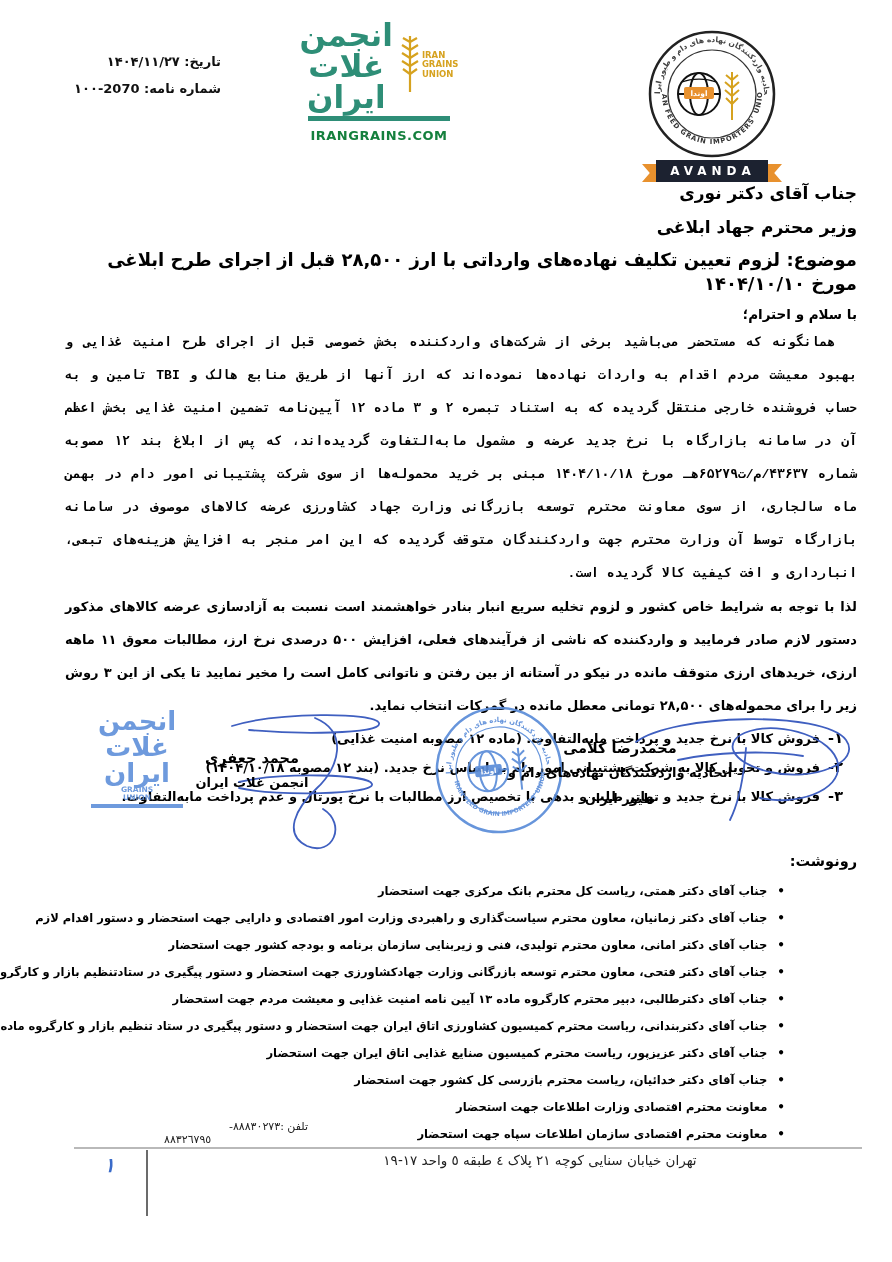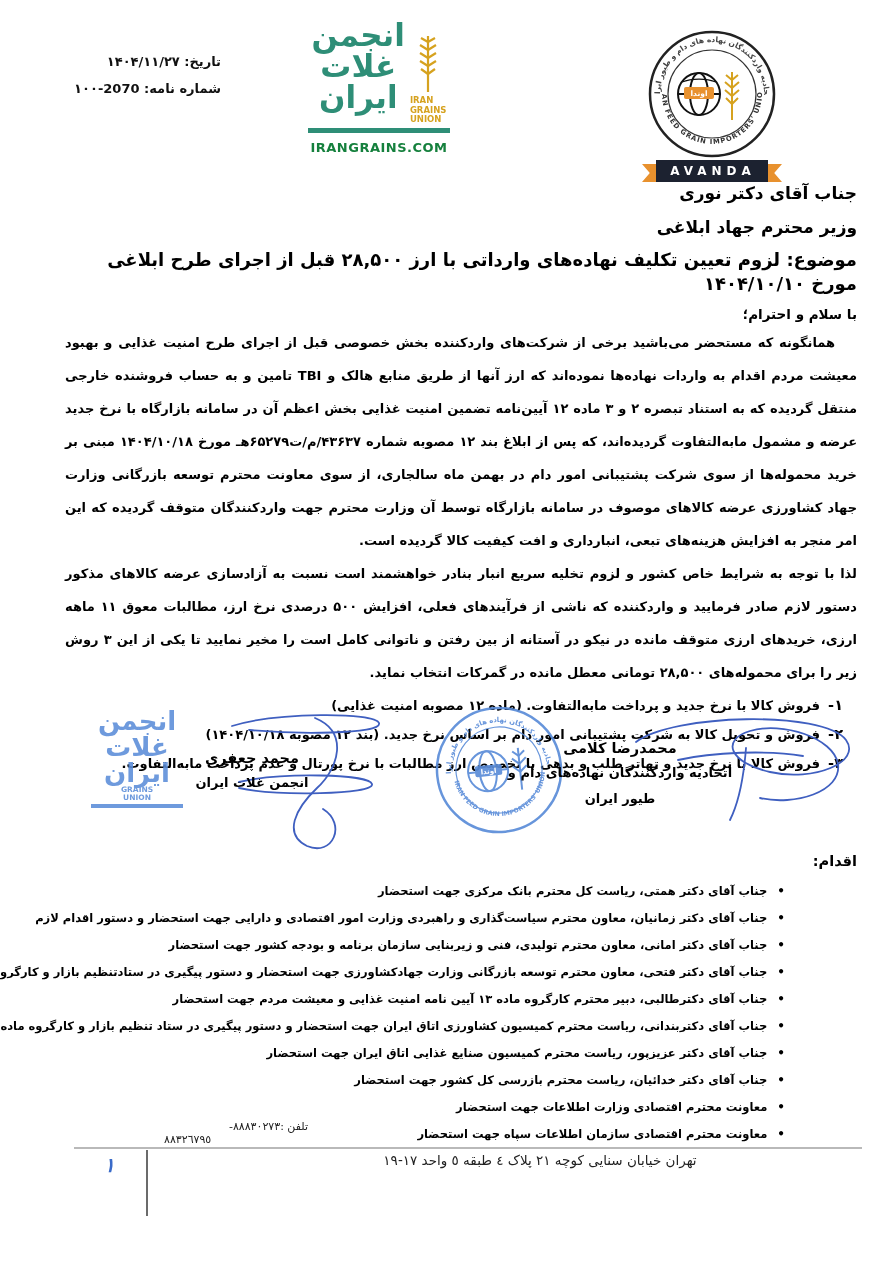--- a/index.html
+++ b/index.html
@@ -7,41 +7,41 @@
         font-family:"DejaVu Sans",sans-serif;color:#000;}
 
   
   .meta{position:absolute;left:63px;top:48px;width:158px;direction:rtl;text-align:right;
         font-weight:700;font-size:13px;line-height:27px;color:#111;}
 
   
   .grains-logo{position:absolute;left:290px;top:20px;width:178px;text-align:center;}
   .gl-main{display:flex;justify-content:center;align-items:flex-start;gap:5px;direction:ltr;}
   .gl-fa{color:#2e8e77;font-weight:700;font-size:31px;line-height:31px;letter-spacing:1px;}
-  .gl-side{display:flex;flex-direction:column;align-items:center;padding-top:14px;}
+  .gl-side{display:flex;flex-direction:row;align-items:center;padding-top:14px;}
   .gl-en{color:#d6a21f;font-weight:700;font-size:8.5px;line-height:9.5px;text-align:left;margin-top:4px;}
   .gl-bar{height:5px;background:#2e8e77;width:142px;margin:3px auto 0;}
   .gl-site{color:#15803d;font-weight:700;font-size:13px;letter-spacing:.5px;margin-top:7px;}
 
   
   .seal{position:absolute;left:636px;top:28px;width:152px;text-align:center;}
   .ribbon{position:relative;margin-top:-8px;height:26px;}
   .ribbon .tail{position:absolute;top:4px;width:26px;height:18px;background:#e8912e;}
   .ribbon .tail.l{left:6px;clip-path:polygon(0 0,100% 0,100% 100%,0 100%,30% 50%);}
   .ribbon .tail.r{right:6px;clip-path:polygon(0 0,100% 0,70% 50%,100% 100%,0 100%);}
   .ribbon .band{position:relative;display:inline-block;background:#1c2230;color:#fff;
         font-size:12px;font-weight:700;letter-spacing:5px;padding:4px 12px 4px 14px;z-index:2;}
 
   
   .letter{position:absolute;left:65px;top:180px;width:792px;direction:rtl;}
   .recipient{font-size:17px;font-weight:700;line-height:26px;margin-bottom:8px;}
   .subject{font-size:18px;font-weight:700;line-height:24px;margin:6px 0 10px;}
   .salutation{font-size:13.5px;font-weight:700;margin-bottom:4px;}
   .para{font-size:13px;font-weight:700;text-align:justify;line-height:33px;margin:0;}
-  .p1{text-indent:22px;}
+  .p1{text-indent:22px;font-family:Liberation Mono, monospace;}
   .num-list{margin-top:2px;}
   .num-item{display:flex;direction:rtl;font-size:13px;font-weight:700;line-height:29px;padding-right:14px;}
   .num-item .num{font-size:14.5px;margin-left:8px;}
 
   
   .sig-right{position:absolute;left:415px;top:702px;width:440px;height:155px;}
   .sig-right .stamp{position:absolute;left:18px;top:2px;opacity:.92;}
   .sig-right .sig-text{position:absolute;right:105px;top:34px;width:260px;text-align:center;direction:rtl;}
   .sig-right .ink{position:absolute;right:-8px;top:6px;}
   .sig-name{font-size:14.5px;font-weight:700;line-height:24px;}
@@ -227,21 +227,21 @@
     <svg class="ink" width="185" height="150" viewBox="0 0 185 150">
       <g stroke="#3f5fc0" stroke-width="1.8" fill="none" stroke-linecap="round">
         <path d="M25,20 C70,6 168,6 172,17 C176,29 85,28 42,24"></path>
         <path d="M108,12 C142,26 132,62 110,82 C88,103 76,128 100,140 C126,151 140,118 116,103"></path>
         <path d="M32,76 C75,66 162,68 165,78 C168,89 68,90 32,82"></path>
       </g>
     </svg>
   </div>
 
   <div class="cc">
-    <div class="cc-heading">اقدام:</div>
+    <div class="cc-heading">رونوشت:</div>
     <div>
 
         <div class="cc-item">
           <span class="bullet">•</span>
           <span class="cc-text">جناب آقای دکتر همتی، ریاست کل محترم بانک مرکزی جهت استحضار</span>
         </div>
 
         <div class="cc-item">
           <span class="bullet">•</span>
           <span class="cc-text">جناب آقای دکتر زمانیان، معاون محترم سیاست‌گذاری و راهبردی وزارت امور اقتصادی و دارایی جهت استحضار و دستور اقدام لازم</span>

